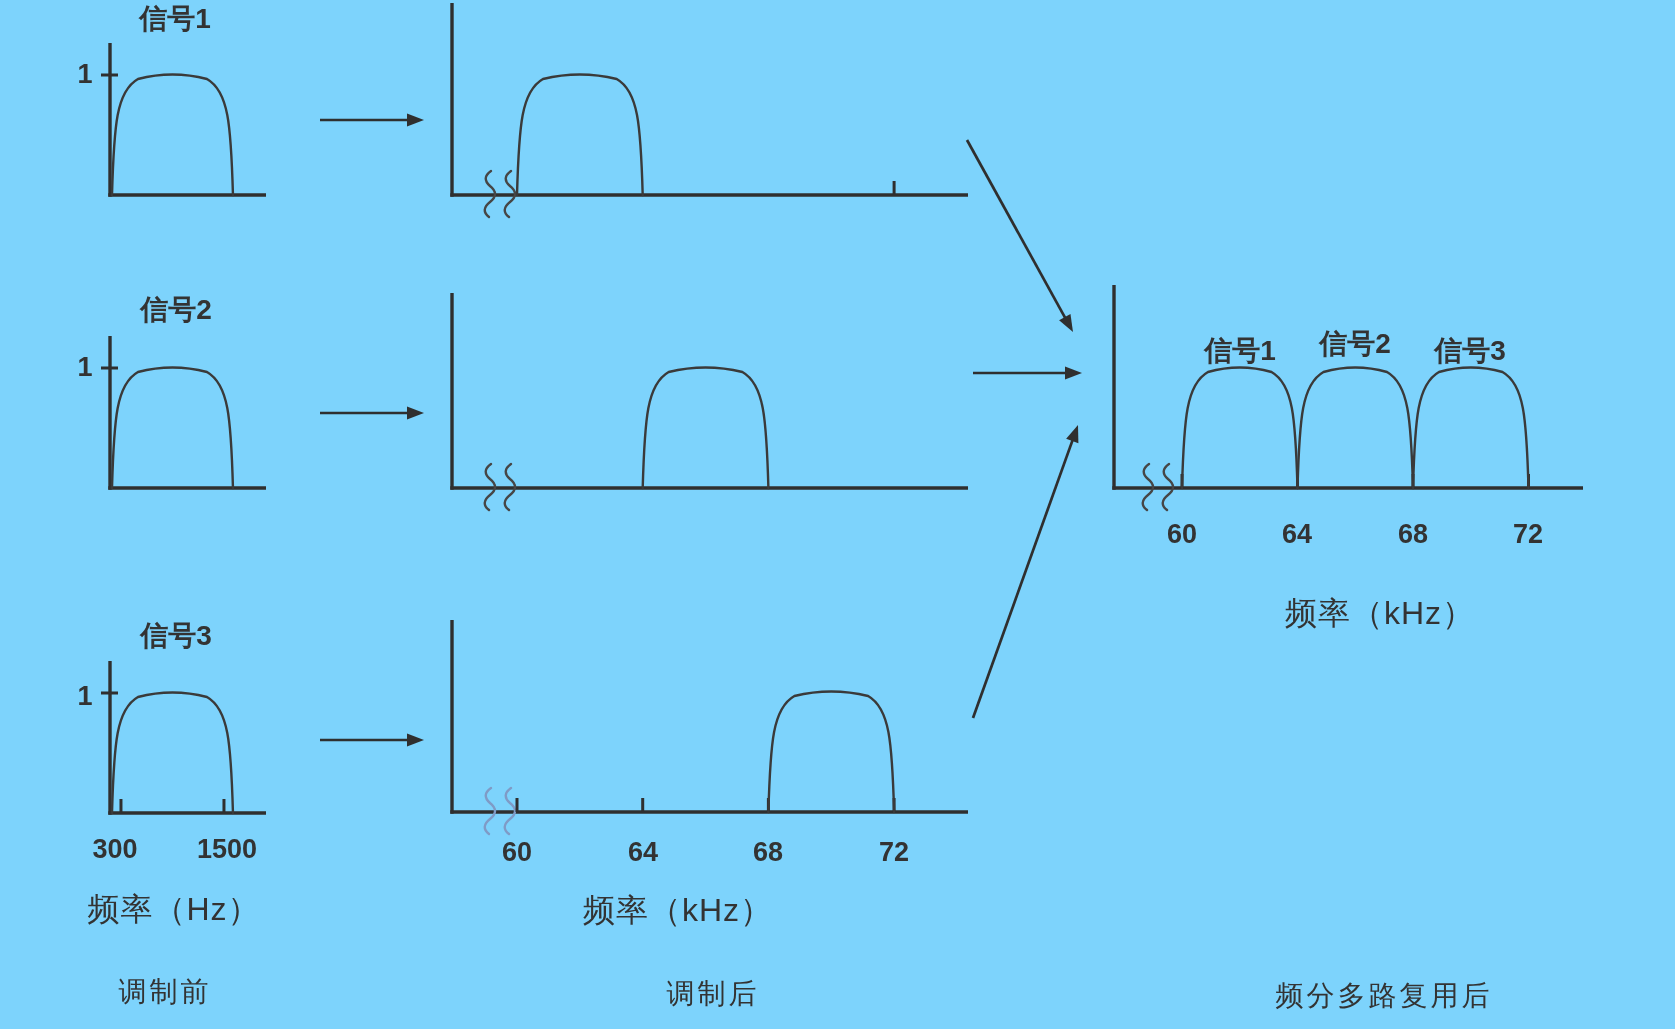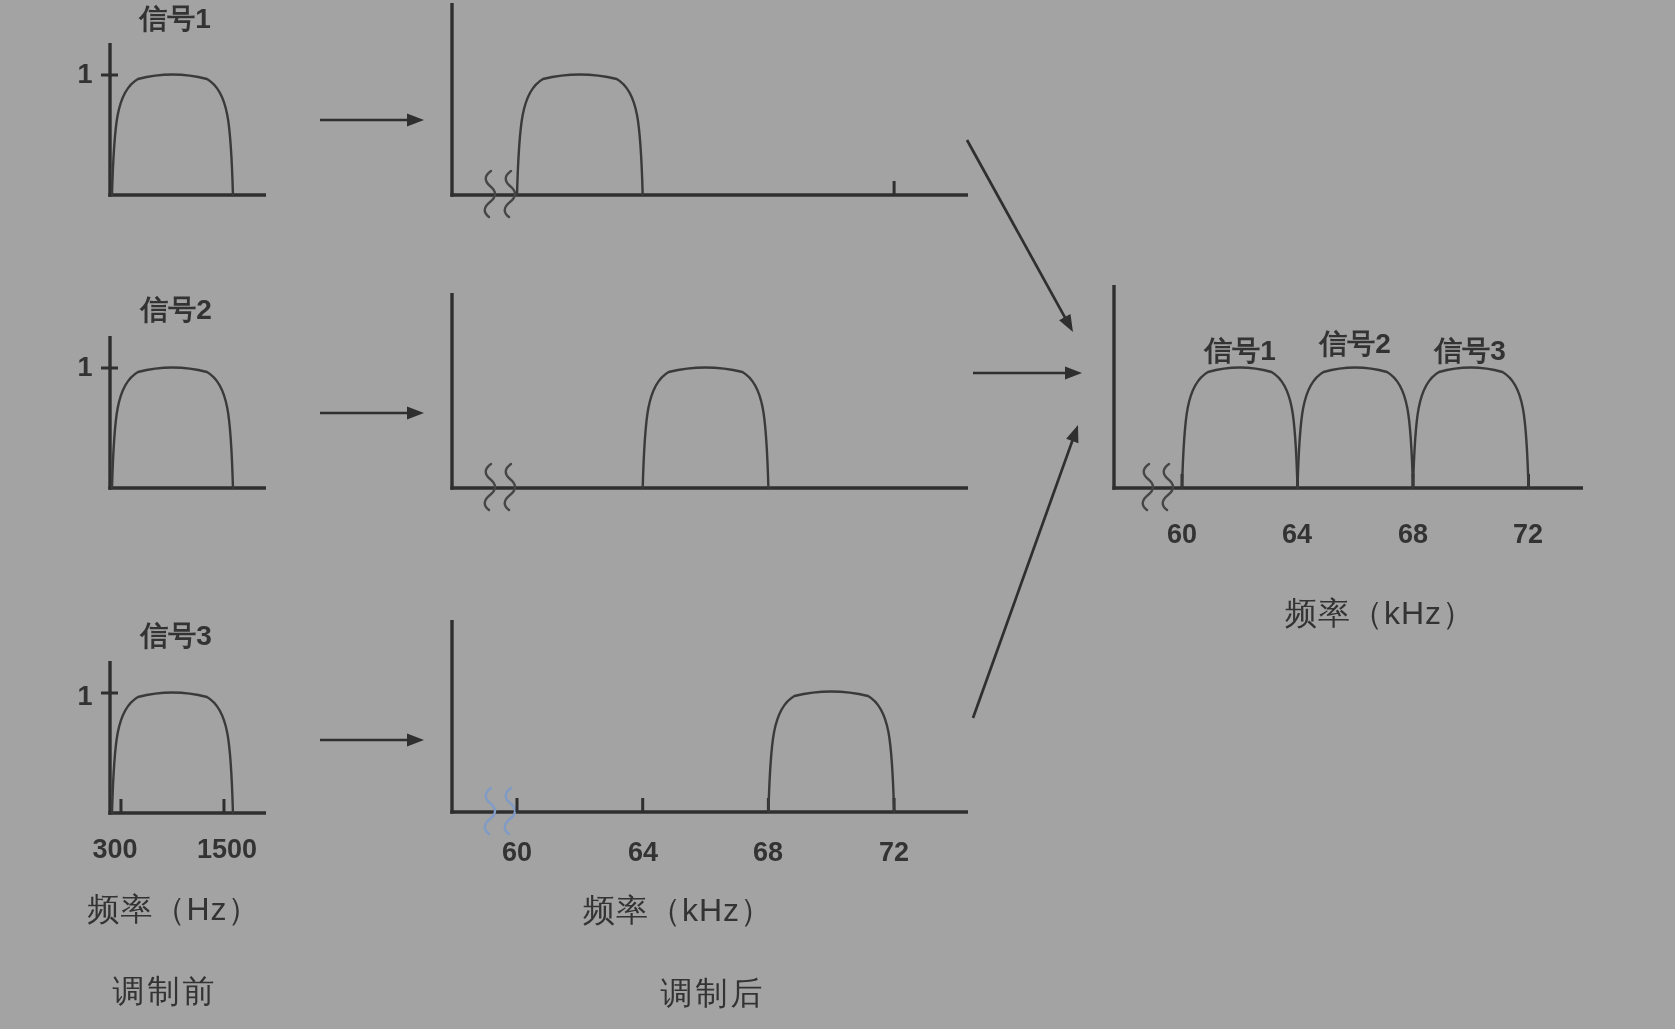--- a/index.html
+++ b/index.html
@@ -1,34 +1,34 @@
 <!DOCTYPE html>
 <html><head>
 <meta charset="utf-8">
 <style>
   html,body{margin:0;padding:0;background:#ffffff;}
   .stage{
     position:relative;
     width:1675px;height:1029px;
-    background:#a3a3a3;
+    background:#7dd3fc;
     overflow:hidden;
     font-family:"Liberation Sans","DejaVu Sans",sans-serif;
   }
   .stage svg{position:absolute;left:0;top:0;}
   .lbl{
     position:absolute;
     transform:translate(-50%,-50%);
     color:#333333;
     white-space:nowrap;
     font-family:"Liberation Sans","DejaVu Sans",sans-serif;
   }
   .title{font-size:28px;font-weight:600;}
   .num{font-size:27px;font-weight:700;}
   .axis-label{font-size:32px;font-weight:500;letter-spacing:1px;}
-  .caption{font-size:32px;font-weight:500;letter-spacing:3px;}
+  .caption{font-size:28px;font-weight:500;letter-spacing:3px;}
 </style>
 </head>
 <body>
 
 <div class="stage">
 
   <svg id="diagram-svg" width="1675" height="1029" viewBox="0 0 1675 1029">
       <line x1="110" y1="43" x2="110" y2="196.7" stroke="#2f2f2f" stroke-width="3.4"></line>
       <line x1="108.3" y1="195" x2="266" y2="195" stroke="#2f2f2f" stroke-width="3.4"></line>
       <line x1="101" y1="75" x2="118" y2="75" stroke="#2f2f2f" stroke-width="3"></line>
@@ -110,14 +110,15 @@
 
   <div class="lbl title" style="left:1240px;top:351px">信号1</div>
   <div class="lbl title" style="left:1355px;top:344px">信号2</div>
   <div class="lbl title" style="left:1470px;top:351px">信号3</div>
 
   <div class="lbl num" style="left:1182px;top:534px">60</div>
   <div class="lbl num" style="left:1297px;top:534px">64</div>
   <div class="lbl num" style="left:1413px;top:534px">68</div>
   <div class="lbl num" style="left:1528px;top:534px">72</div>
   <div class="lbl axis-label" style="left:1380px;top:614px">频率（kHz）</div>
+  <div class="lbl caption" style="left:1384px;top:996px">频分多路复用后</div>
 
 </div>
 
 </body></html>

